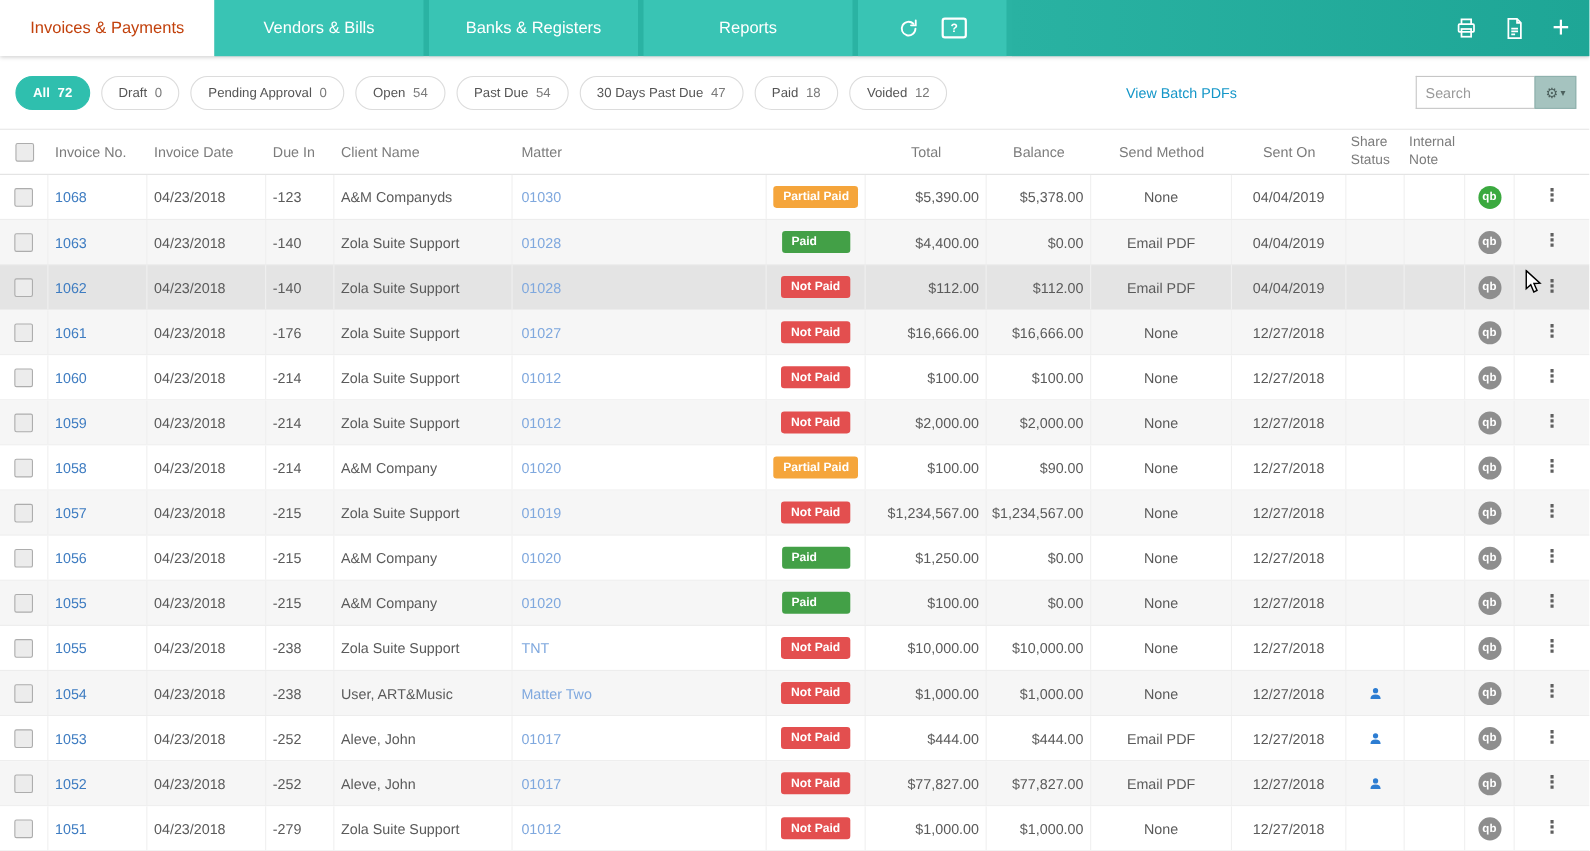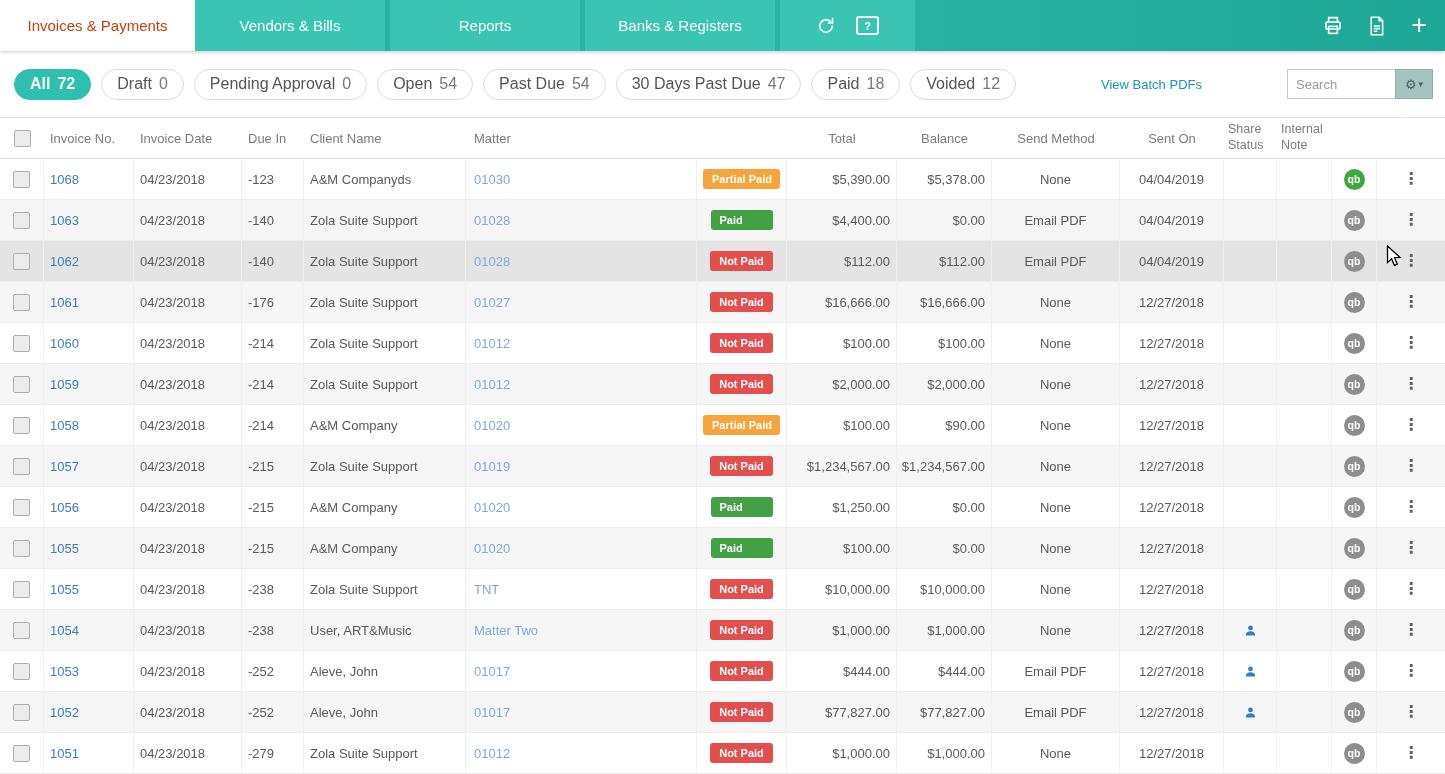--- a/index.html
+++ b/index.html
@@ -15,21 +15,21 @@
   .nav-tab{width:190px;background:var(--nav-block);color:#fff;font-size:15px;display:flex;align-items:center;justify-content:center;cursor:pointer;}
   .nav-icon-block{width:135px;background:var(--nav-block);display:flex;align-items:center;justify-content:center;gap:20px;}
   .nav-iconbtn{background:none;border:none;padding:0;margin:0;cursor:pointer;display:flex;align-items:center;color:#fff;}
   .helpbox{display:flex;align-items:center;justify-content:center;width:19px;height:15px;border:2px solid #fff;border-radius:3px;color:#fff;font-size:11px;font-weight:bold;}
   .nav-fade{flex:1;background:linear-gradient(90deg,var(--nav-dark-1),var(--nav-dark-2));display:flex;align-items:center;justify-content:flex-end;gap:22px;padding-right:16px;}
   .plusbtn{background:none;border:none;color:#fff;font-size:27px;font-weight:300;line-height:1;cursor:pointer;padding:0 2px;}
   
   .filterbar{height:66px;box-sizing:border-box;display:flex;align-items:center;padding:0 12px 0 14px;background:#fff;}
   .chips{display:flex;align-items:center;gap:10px;}
   .chip{display:inline-flex;align-items:center;gap:7px;height:31px;padding:0 15px;border-radius:16px;
-        border:1px solid #dcdcdc;background:#fff;color:#555;font-size:16px;font-family:inherit;cursor:pointer;white-space:nowrap;}
+        border:1px solid #dcdcdc;background:#fff;color:#555;font-size:12px;font-family:inherit;cursor:pointer;white-space:nowrap;}
   .chip .cnt{color:#7a7a7a;}
   .chip.active{background:var(--chip-active);border-color:var(--chip-active);color:#fff;font-weight:bold;}
   .chip.active .cnt{color:#fff;font-weight:bold;}
   .batch-link{margin-left:auto;font-size:13px;color:var(--link-batch);cursor:pointer;text-decoration:none;}
   .search{margin-left:auto;display:flex;align-items:stretch;}
   .search input{width:108px;height:30px;box-sizing:border-box;border:1px solid #c6c6c6;border-right:none;padding:0 8px;font-size:13px;color:#15803d;outline:none;font-family:inherit;}
   .search input::placeholder{color:#9a9a9a;}
   .gearbtn{width:38px;height:30px;box-sizing:border-box;border:1px solid #8fb1ad;background:var(--gear-bg);display:flex;align-items:center;justify-content:center;gap:2px;cursor:pointer;color:#4d615e;font-size:13px;}
   .gearbtn .caret{font-size:9px;color:#4d615e;}
   
@@ -74,22 +74,22 @@
   .kebab{font-size:16px;font-weight:bold;color:#5f5f5f;cursor:pointer;line-height:1;}
   .cursor{position:absolute;z-index:50;pointer-events:none;}
 </style>
 </head>
 <body>
 
 <header class="topbar">
   <div class="tab-active">Invoices &amp; Payments</div>
   <div class="nav-rest" id="navRest">
     <div class="nav-tab">Vendors &amp; Bills</div>
+      <div class="nav-tab">Banks &amp; Registers</div>
       <div class="nav-tab">Reports</div>
-      <div class="nav-tab">Banks &amp; Registers</div>
       <div class="nav-icon-block" id="navIconBlock">
       <button class="nav-iconbtn">
         <svg width="20" height="20" viewBox="0 0 24 24" fill="none" stroke="#fff" stroke-width="2" stroke-linecap="round">
           <path d="M19.5 12a7.5 7.5 0 1 1-2.2-5.3"></path>
           <polyline points="19.8,3.2 19.8,8.4 14.6,8.4"></polyline>
         </svg>
       </button>
       <button class="nav-iconbtn">
         <span class="helpbox">?</span>
       </button>

